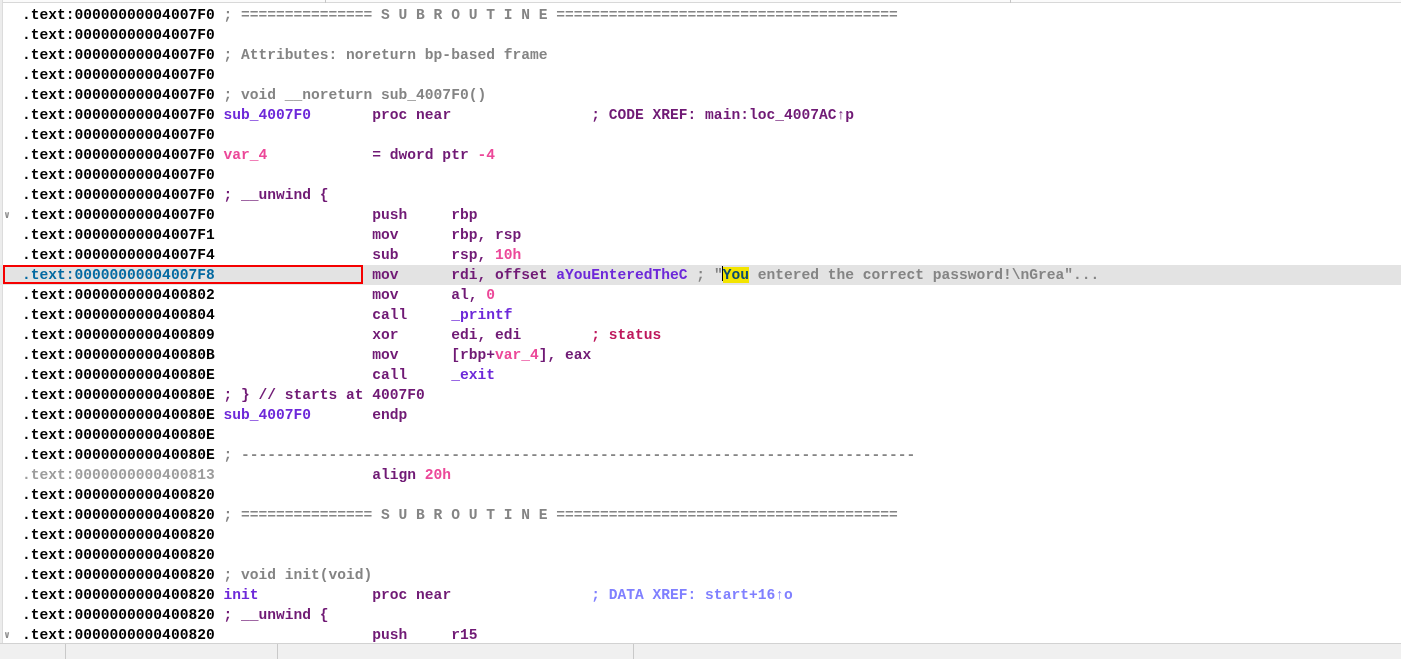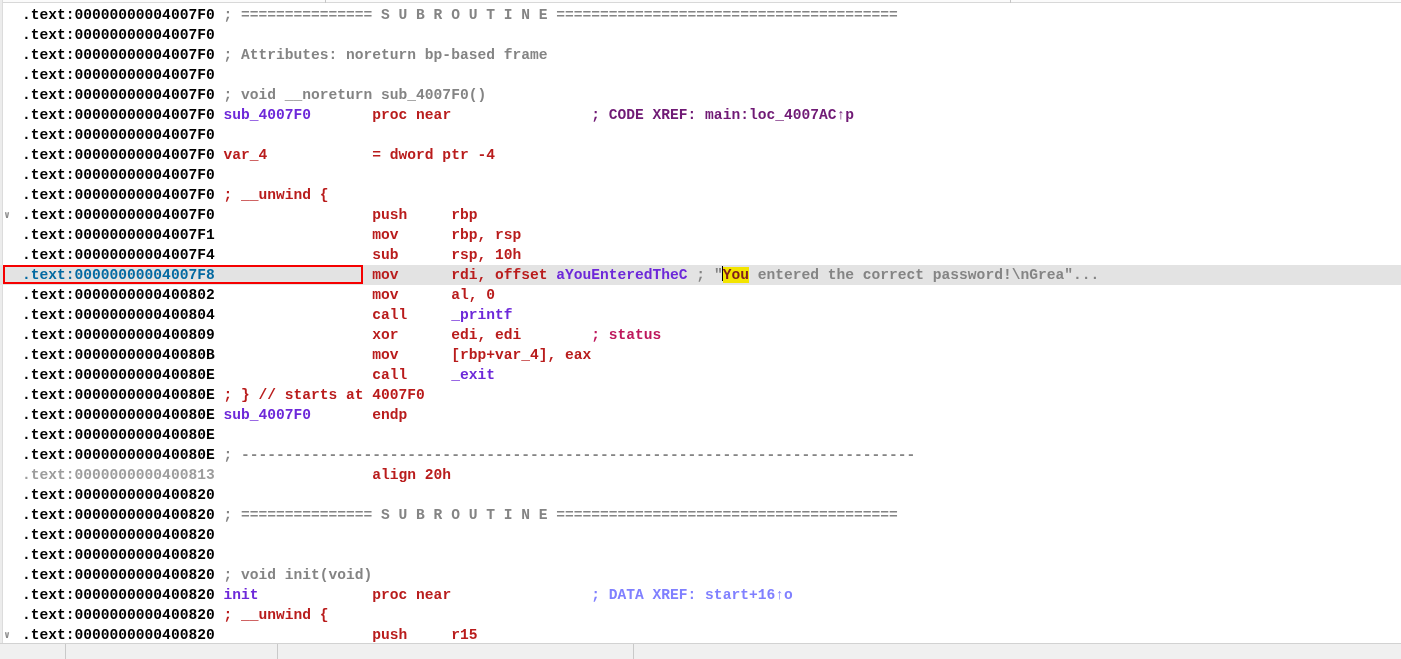--- a/index.html
+++ b/index.html
@@ -22,27 +22,27 @@
     font-family:"DejaVu Sans Mono",monospace;
   }
   .redbox{
     position:absolute;left:3px;top:0;width:360px;height:19px;
     border:2px solid #f50000;box-sizing:border-box;pointer-events:none;
   }
   .seg-addr{color:#000000;}
   .seg-addrdim{color:#9c9c9c;margin-top:8px;}
   .seg-addrcur{color:#0369a1;}
   .seg-com{color:#848484;}
-  .seg-kw{color:#b91c1c;}
+  .seg-kw{color:#701a75;}
   .seg-kwc{color:#be185d;}
   .seg-navy{color:#6d28d9;}
-  .seg-green{color:#b91c1c;}
+  .seg-green{color:#ec4899;}
   .seg-xrefc{color:#701a75;}
   .seg-xrefd{color:#8080ff;}
-  .seg-hlw{background:#f3e400;color:#7f1d1d;margin-top:8px;}
+  .seg-hlw{background:#f3e400;color:#0c4a6e;margin-top:8px;}
   .caret{display:inline-block;width:1.5px;height:15px;background:#000;vertical-align:-2px;margin:0 -0.75px;}
   #statusbar{
     position:absolute;left:0;right:0;bottom:0;height:16px;
     background:#f0f0f0;border-top:1px solid #d2d2d2;box-sizing:border-box;
     display:flex;align-items:stretch;
     font-family:"Liberation Mono","DejaVu Sans Mono",monospace;
     font-size:12px;line-height:15px;color:#000;
   }
   .sb-cell{border-right:1px solid #c9c9c9;padding:0 4px;white-space:pre;overflow:hidden;box-sizing:border-box;flex:0 0 auto;}
   #sb1{width:66px;}

